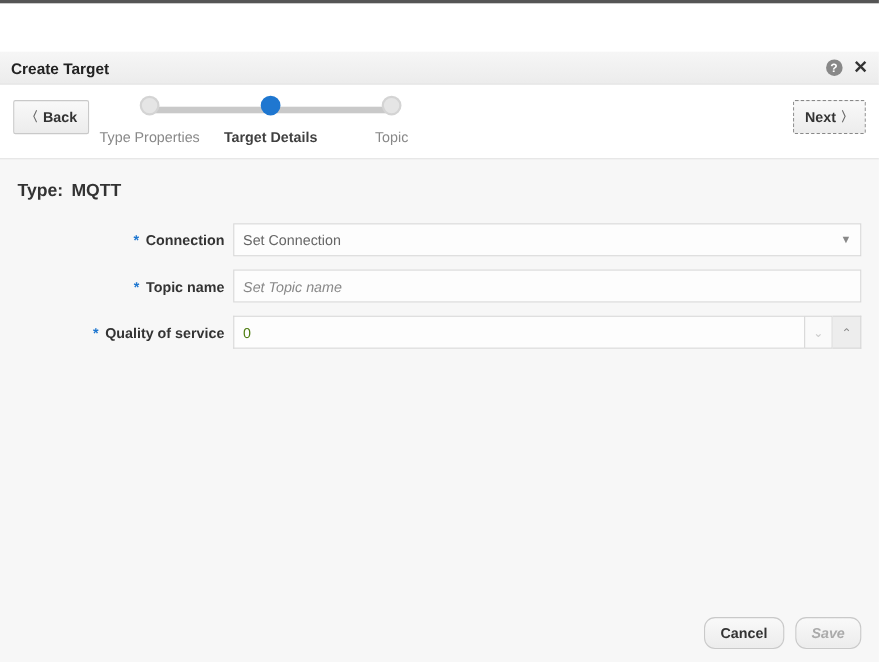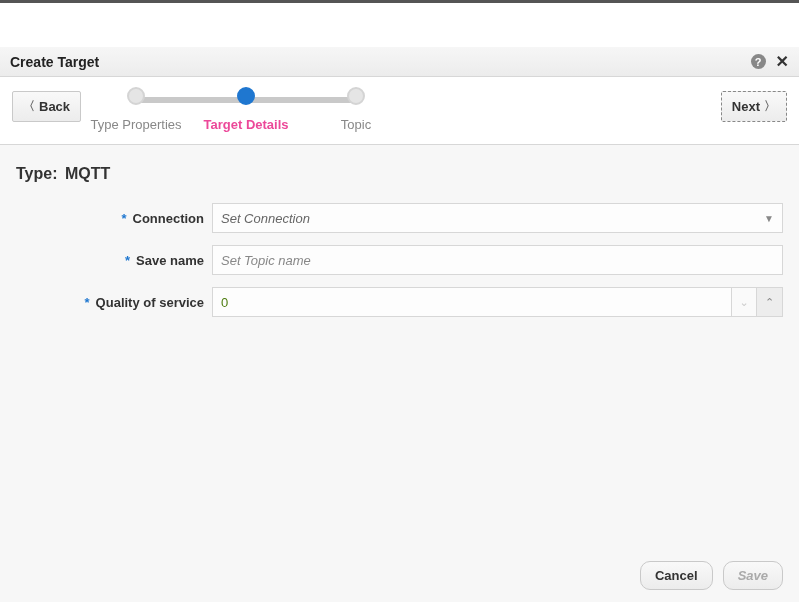--- a/index.html
+++ b/index.html
@@ -82,21 +82,21 @@
       z-index: 2;
     }
     .step.active .dot {
       background: #1f77d0; border-color: #1f77d0;
     }
     .step .lbl {
       margin-top: 12px; font-size: 13px; color: #888;
       white-space: nowrap;
       text-align: center;
     }
-    .step.active .lbl { color: #ec4899; font-weight: bold; }
+    .step.active .lbl { color: #404040; font-weight: bold; }
     .bar {
       position: absolute;
       top: 10px;
       height: 6px;
       background: #e5e5e5;
       z-index: 1;
     }
     .bar1 { left: 16.66%; width: 33.33%; background: #c9c9c9; }
     .bar2 { left: 50%; width: 33.33%; background: #c9c9c9; }
     
@@ -133,21 +133,20 @@
       border: 1px solid #d7d7d7;
       background: #fdfdfd;
       font-size: 13px;
       color: #4d7c0f;
       padding: 0 8px;
     }
     .select {
       display: flex;
       align-items: center;
       justify-content: space-between;
-      font-style: italic;
       color: #666;
       cursor: pointer;
     }
     .select .dd { font-size: 10px; color: #888; }
     .text-input {
       outline: none;
     }
     .text-input::placeholder { font-style: italic; color: #888; }
     .spinner-wrap {
       display: flex;
@@ -235,21 +234,21 @@
       <div class="select">
         <span>Set Connection</span>
         <span class="dd">▼</span>
       </div>
     </div>
   </div>
 
   <div class="form-row">
     <div class="labelcol">
       <span class="req">*</span>
-      <span>Save name</span>
+      <span>Topic name</span>
     </div>
     <div class="fieldcol">
       <input type="text" class="text-input" placeholder="Set Topic name" style="">
     </div>
   </div>
 
   <div class="form-row">
     <div class="labelcol">
       <span class="req">*</span>
       <span>Quality of service</span>

